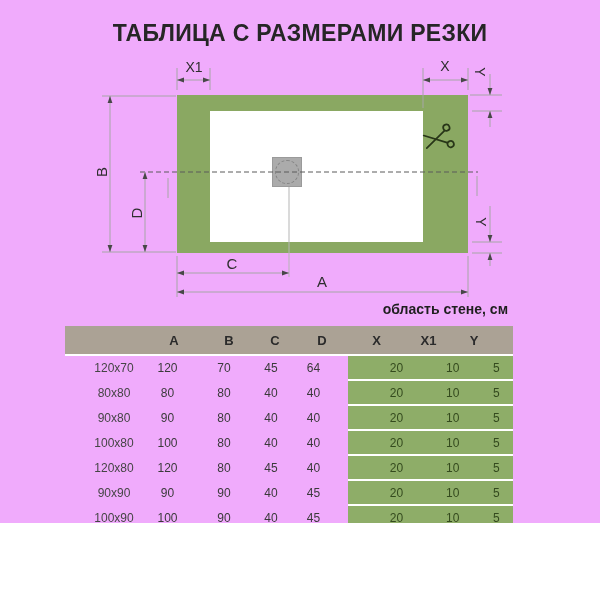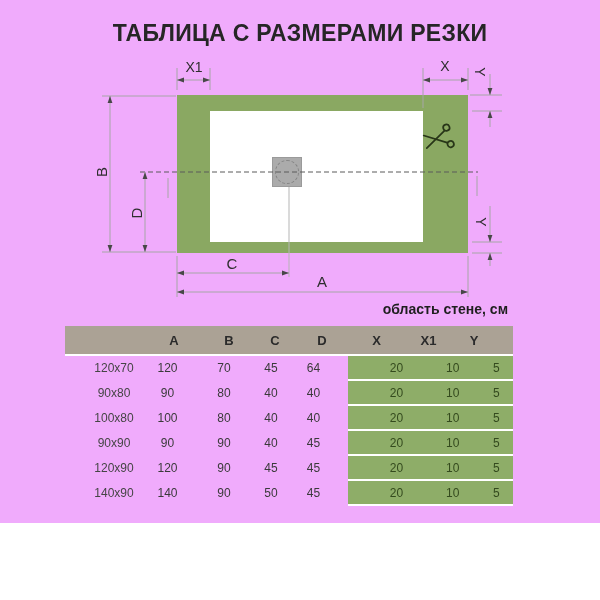--- a/index.html
+++ b/index.html
@@ -180,42 +180,72 @@
       <td class="c-size">120x70</td>
       <td class="c-a">120</td>
       <td class="c-b">70</td>
       <td class="c-c">45</td>
       <td class="c-d">64</td>
       <td class="green">20</td>
       <td class="green">10</td>
       <td class="green c-y">5</td>
     </tr>
         <tr>
+      <td class="c-size">80x80</td>
+      <td class="c-a">80</td>
+      <td class="c-b">80</td>
+      <td class="c-c">40</td>
+      <td class="c-d">40</td>
+      <td class="green">20</td>
+      <td class="green">10</td>
+      <td class="green c-y">5</td>
+    </tr>
+        <tr>
       <td class="c-size">90x80</td>
       <td class="c-a">90</td>
       <td class="c-b">80</td>
       <td class="c-c">40</td>
       <td class="c-d">40</td>
       <td class="green">20</td>
       <td class="green">10</td>
       <td class="green c-y">5</td>
     </tr>
         <tr>
       <td class="c-size">100x80</td>
       <td class="c-a">100</td>
       <td class="c-b">80</td>
       <td class="c-c">40</td>
       <td class="c-d">40</td>
       <td class="green">20</td>
       <td class="green">10</td>
       <td class="green c-y">5</td>
     </tr>
         <tr>
+      <td class="c-size">120x80</td>
+      <td class="c-a">120</td>
+      <td class="c-b">80</td>
+      <td class="c-c">45</td>
+      <td class="c-d">40</td>
+      <td class="green">20</td>
+      <td class="green">10</td>
+      <td class="green c-y">5</td>
+    </tr>
+        <tr>
       <td class="c-size">90x90</td>
       <td class="c-a">90</td>
+      <td class="c-b">90</td>
+      <td class="c-c">40</td>
+      <td class="c-d">45</td>
+      <td class="green">20</td>
+      <td class="green">10</td>
+      <td class="green c-y">5</td>
+    </tr>
+        <tr>
+      <td class="c-size">100x90</td>
+      <td class="c-a">100</td>
       <td class="c-b">90</td>
       <td class="c-c">40</td>
       <td class="c-d">45</td>
       <td class="green">20</td>
       <td class="green">10</td>
       <td class="green c-y">5</td>
     </tr>
         <tr>
       <td class="c-size">120x90</td>
       <td class="c-a">120</td>

